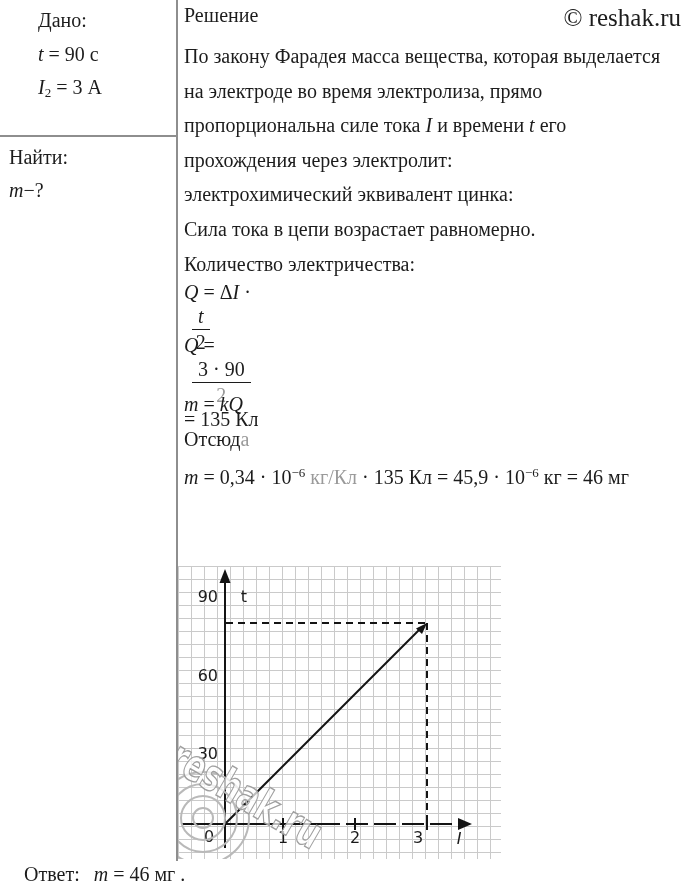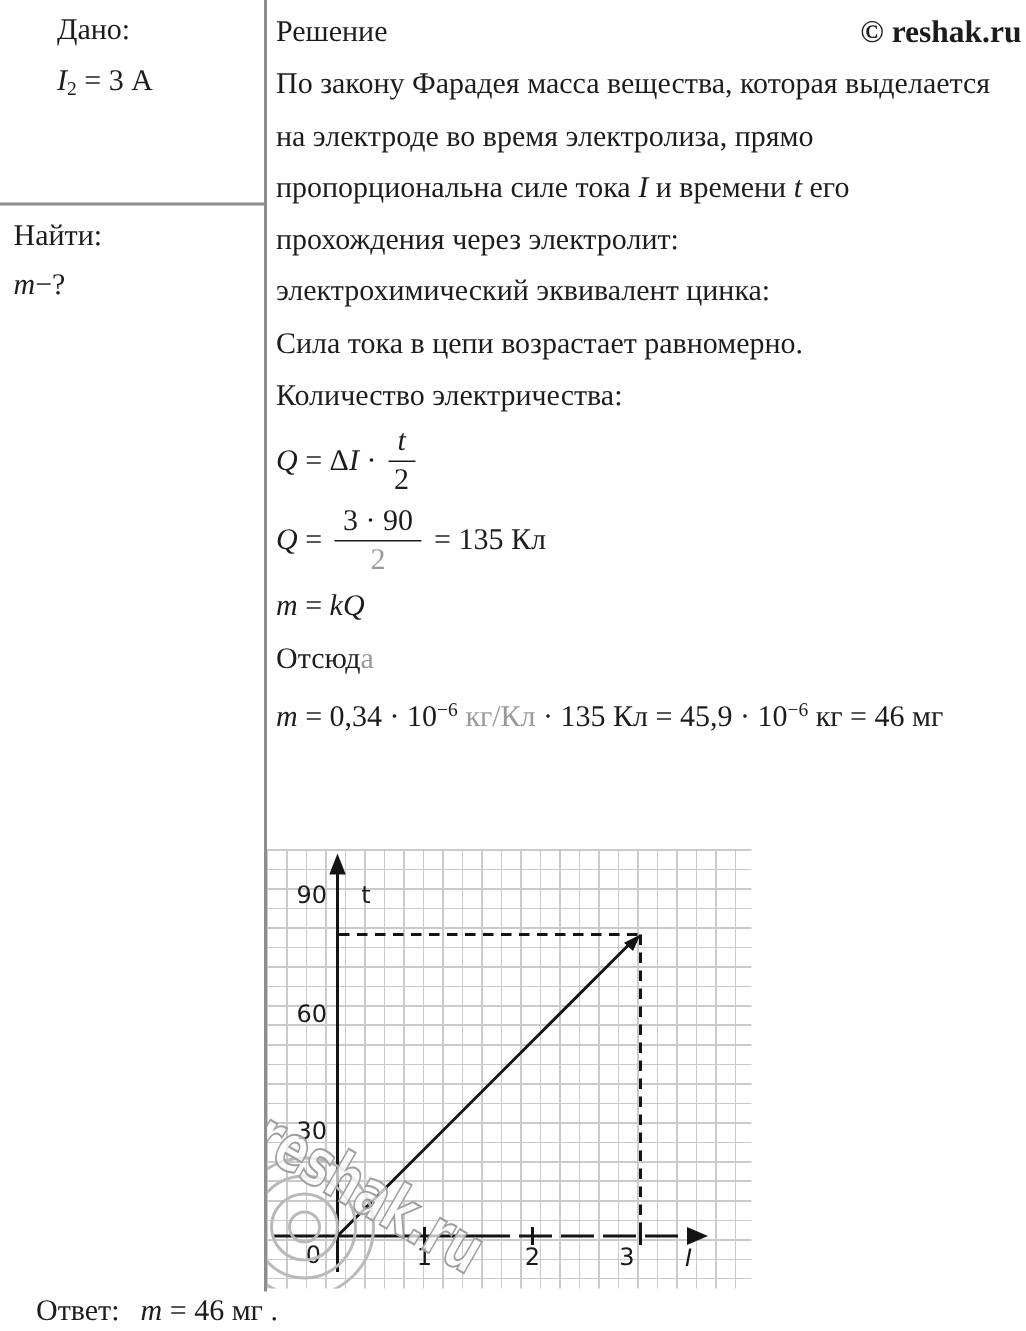--- a/index.html
+++ b/index.html
@@ -9,24 +9,24 @@
   }
   
   .given{position:absolute;left:9px;top:4px;width:160px;margin-left:29px;}
   .given .line{line-height:33.5px;white-space:nowrap;}
   .h-div{position:absolute;left:0;top:135px;width:177px;height:2px;background:#8e8e8e;}
   .v-div{position:absolute;left:176px;top:0;width:2px;height:861px;background:#8e8e8e;}
   .find{position:absolute;left:9px;top:141px;width:160px;}
   .find .line{line-height:33px;white-space:nowrap;}
   
   .sol{position:absolute;left:184px;top:0;width:497px;}
-  .sol-head{display:flex;justify-content:space-between;align-items:center;height:35px;padding-top:4px;}
-  .copy{font-size:21px;font-weight:bold;}
+  .sol-head{display:flex;justify-content:space-between;align-items:flex-start;height:35px;padding-top:4px;}
+  .copy{font-size:25px;}
   .sol .line{height:34.6px;line-height:34.6px;white-space:nowrap;}
-  .fline{height:53px;display:flex;align-items:center;white-space:nowrap;}
+  .fline{height:53px;display:flex;align-items:flex-start;white-space:nowrap;flex-direction:column;}
   .frac{display:inline-flex;flex-direction:column;text-align:center;margin:0 8px;}
   .frac .num{border-bottom:1.7px solid #1c1c1c;padding:0 6px;line-height:25px;}
   .frac .den{line-height:25px;}
   .i{font-style:italic;}
   .sup{font-size:65%;vertical-align:0.55em;}
   .sub{font-size:65%;vertical-align:-0.25em;}
   .gray{color:#9a9a9a;}
   
   .graph{
     position:absolute;left:178px;top:566px;width:323px;height:293px;
@@ -50,20 +50,21 @@
   .answer{position:absolute;left:4px;top:862px;line-height:24px;white-space:nowrap;}
   .mr{margin-right:14px;margin-left:20px;}
 </style>
 </head>
 <body>
 
 <div class="page">
 
   <div class="given">
     <div class="line">Дано:</div>
+    <div class="line"><span class="i">t</span><span> = 90 с</span></div>
     <div class="line"><span class="i">I</span><span class="sub">2</span><span> = 3 А</span></div>
   </div>
 
   <div class="h-div"></div>
 
   <div class="find">
     <div class="line">Найти:</div>
     <div class="line"><span class="i">m</span><span>−?</span></div>
   </div>
 

